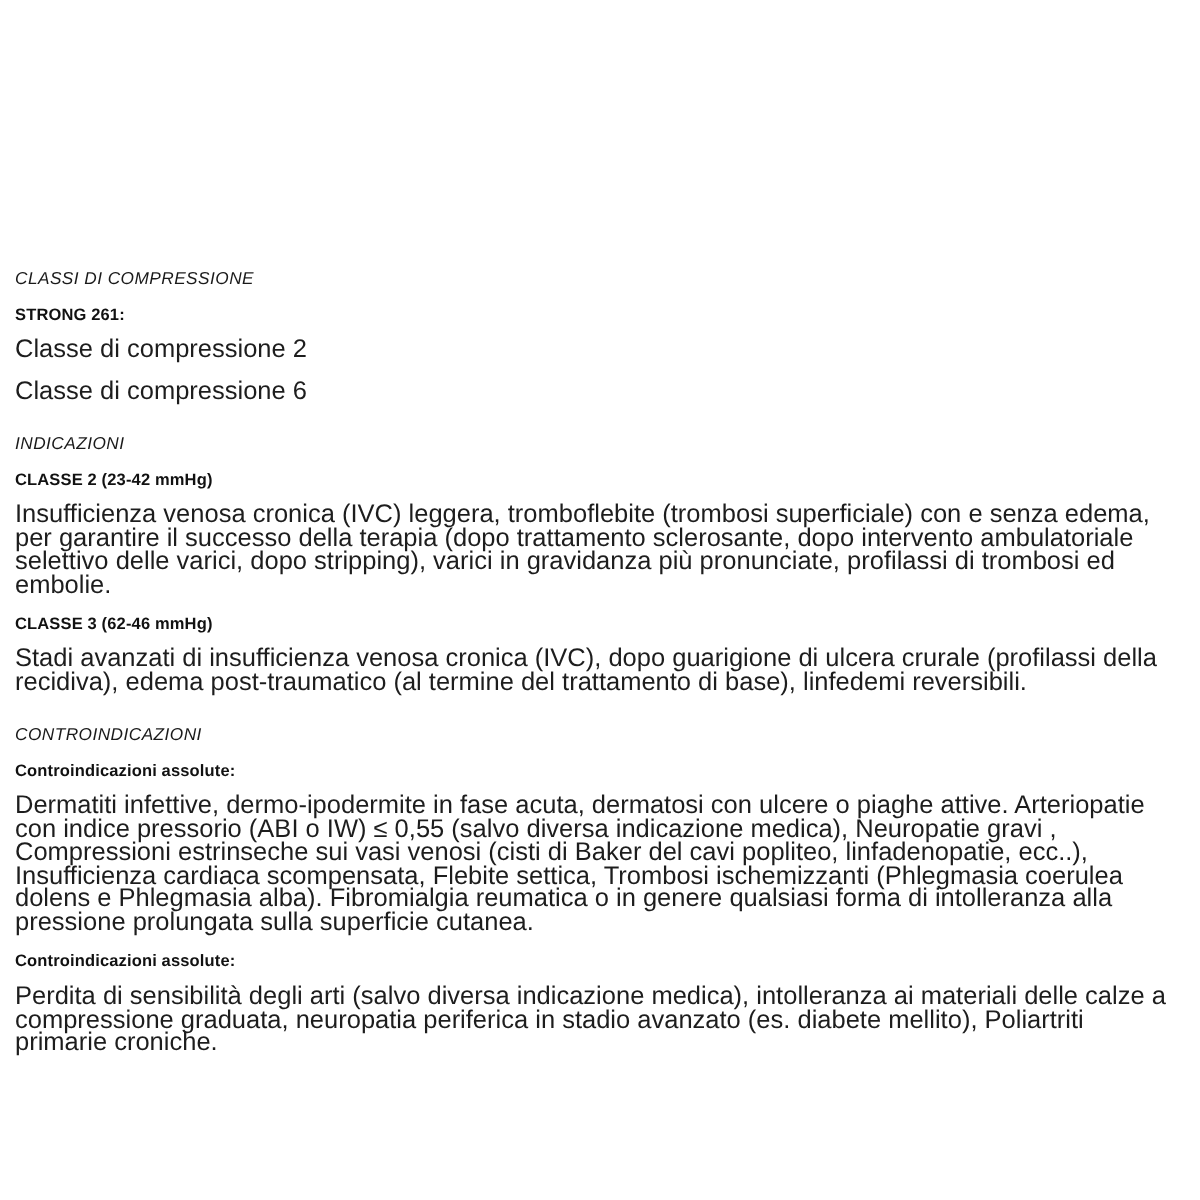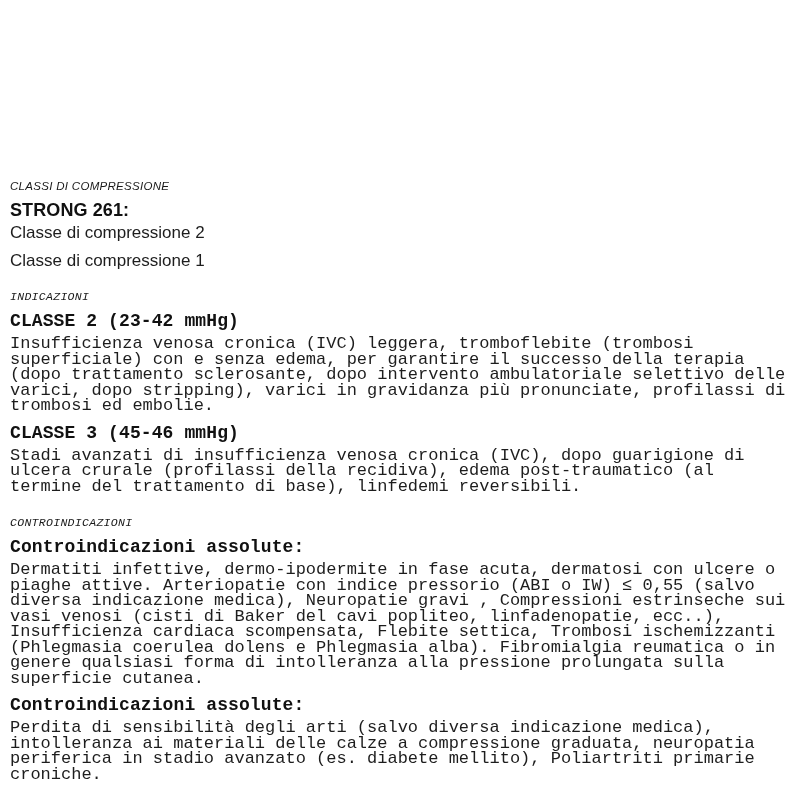--- a/index.html
+++ b/index.html
@@ -10,32 +10,32 @@
     font-family: "Liberation Sans", sans-serif;
     color: #1a1a1a;
     overflow: hidden;
   }
   .page {
     width: 800px;
     height: 800px;
     padding: 180px 12px 0 10px;
   }
   .section { margin: 0 0 0 0; }
-  .section + .section { margin-top: 22px; font-family: Liberation Mono, monospace; }
+  .section + .section { margin-top: 22px; }
   .sec-heading {
     font-style: italic;
     font-weight: 400;
     font-size: 11.5px;
     letter-spacing: 0.3px;
     color: #1a1a1a;
     margin: 0 0 11px 0;
   }
   .item-label {
     font-weight: 700;
-    font-size: 18px;
+    font-size: 11px;
     letter-spacing: 0.1px;
     color: #111111;
     margin: 0 0 8px 0;
     line-height: 14px;
   }
   .item-text {
     font-weight: 400;
     font-size: 17px;
     line-height: 15.5px;
     color: #1d1d1d;
@@ -45,28 +45,28 @@
 </style>
 </head>
 <body>
 
 <div class="page">
 
   <div class="section">
     <h2 class="sec-heading">CLASSI DI COMPRESSIONE</h2>
     <p class="item-label">STRONG 261:</p>
     <p class="item-text">Classe di compressione 2</p>
-    <p class="item-text">Classe di compressione 1</p>
+    <p class="item-text">Classe di compressione 6</p>
   </div>
 
   <div class="section">
     <h2 class="sec-heading">INDICAZIONI</h2>
     <p class="item-label">CLASSE 2 (23-42 mmHg)</p>
     <p class="item-text">Insufficienza venosa cronica (IVC) leggera, tromboflebite (trombosi superficiale) con e senza edema, per garantire il successo della terapia (dopo trattamento sclerosante, dopo intervento ambulatoriale selettivo delle varici, dopo stripping), varici in gravidanza più pronunciate, profilassi di trombosi ed embolie.</p>
-    <p class="item-label">CLASSE 3 (45-46 mmHg)</p>
+    <p class="item-label">CLASSE 3 (62-46 mmHg)</p>
     <p class="item-text">Stadi avanzati di insufficienza venosa cronica (IVC), dopo guarigione di ulcera crurale (profilassi della recidiva), edema post-traumatico (al termine del trattamento di base), linfedemi reversibili.</p>
   </div>
 
   <div class="section">
     <h2 class="sec-heading">CONTROINDICAZIONI</h2>
     <p class="item-label">Controindicazioni assolute:</p>
     <p class="item-text">Dermatiti infettive, dermo-ipodermite in fase acuta, dermatosi con ulcere o piaghe attive. Arteriopatie con indice pressorio (ABI o IW) ≤ 0,55 (salvo diversa indicazione medica), Neuropatie gravi , Compressioni estrinseche sui vasi venosi (cisti di Baker del cavi popliteo, linfadenopatie, ecc..), Insufficienza cardiaca scompensata, Flebite settica, Trombosi ischemizzanti (Phlegmasia coerulea dolens e Phlegmasia alba). Fibromialgia reumatica o in genere qualsiasi forma di intolleranza alla pressione prolungata sulla superficie cutanea.</p>
     <p class="item-label">Controindicazioni assolute:</p>
     <p class="item-text">Perdita di sensibilità degli arti (salvo diversa indicazione medica), intolleranza ai materiali delle calze a compressione graduata, neuropatia periferica in stadio avanzato (es. diabete mellito), Poliartriti primarie croniche.</p>
   </div>

